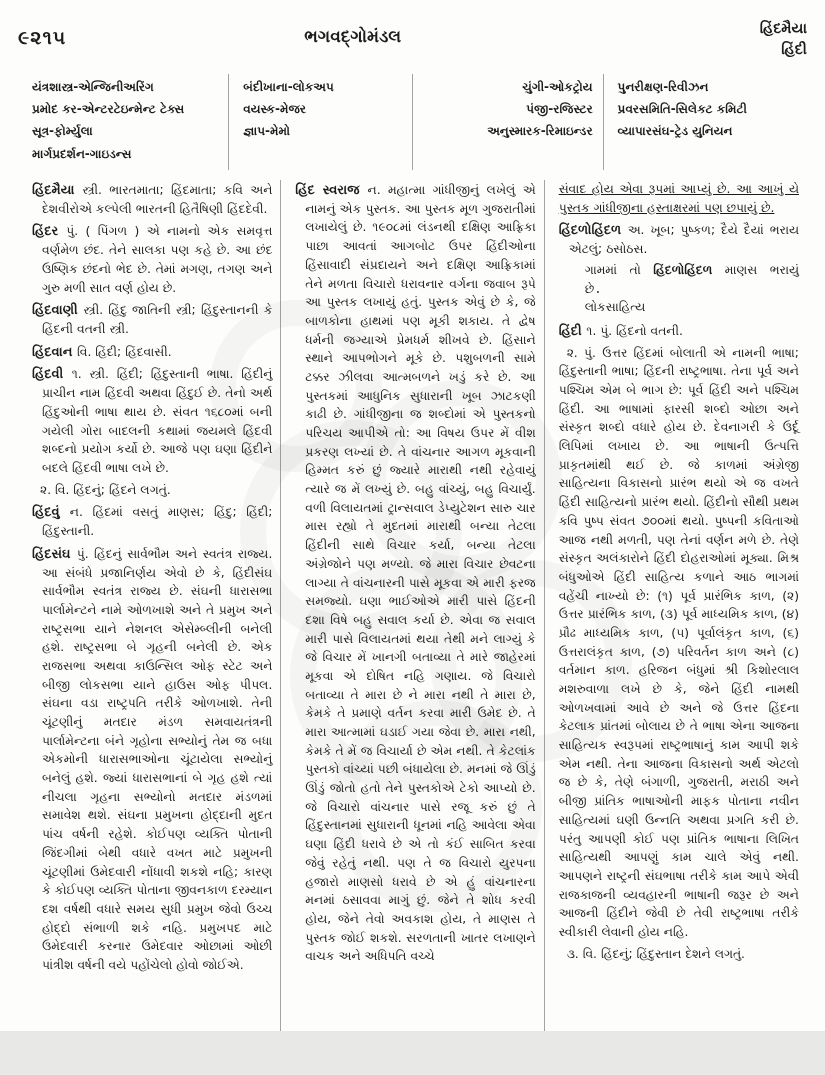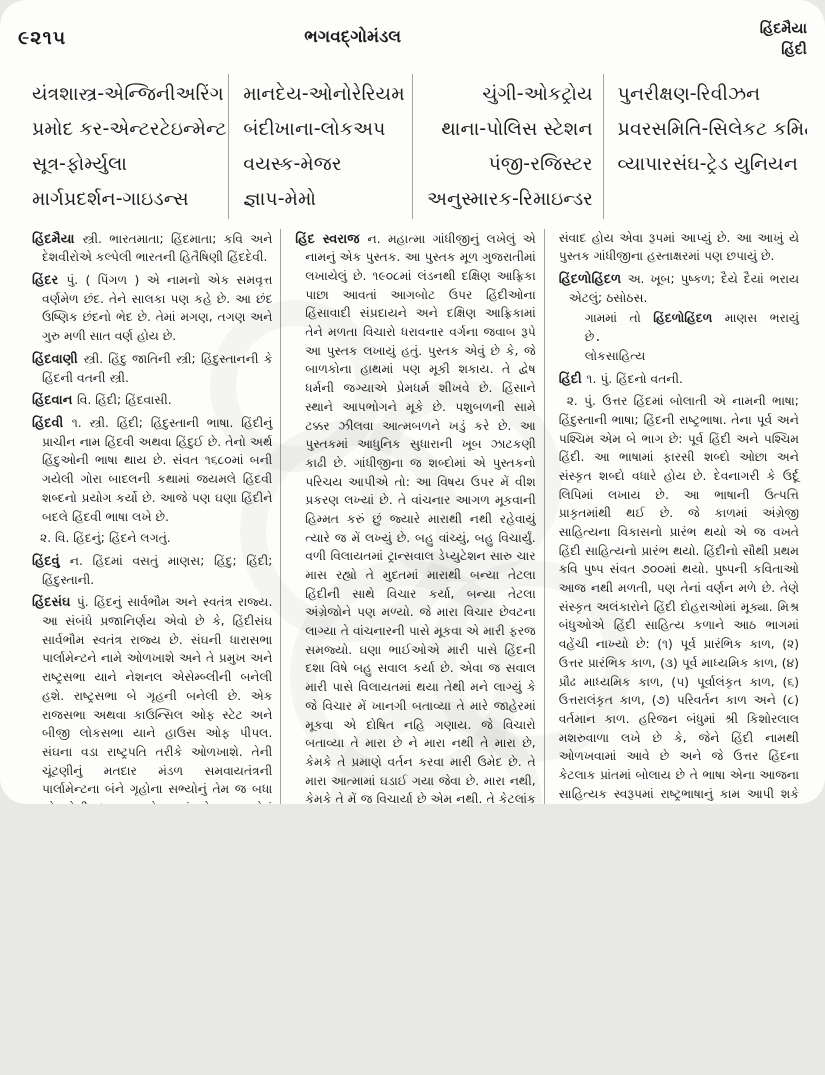--- a/index.html
+++ b/index.html
@@ -1,26 +1,25 @@
 <!DOCTYPE html>
 <html lang="gu"><head>
 <meta charset="utf-8">
 <style>
   html,body{margin:0;padding:0;background:#e8e8e6;}
   .page{
     position:relative;
-    width:825px;height:804px;
+    width:825px;height:1031px;
     margin:0 auto;
     background:#fdfdfb;
     color:#1c1c1c;
     font-family:"DejaVu Sans",sans-serif;
     overflow:hidden;
     box-sizing:border-box;
     padding:18px 18px 10px 18px;
-    border-radius:26px;
   }
   
   .watermark{position:absolute;inset:0;pointer-events:none;z-index:0;}
   .wm-ring{position:absolute;border-radius:50%;border:26px solid rgba(100,100,100,0.055);}
   .wm1{width:170px;height:170px;left:240px;top:420px;}
   .wm2{width:150px;height:150px;left:360px;top:380px;}
   .wm3{width:180px;height:180px;left:290px;top:560px;}
   .wm4{width:150px;height:150px;left:430px;top:560px;}
   .wm5{width:160px;height:160px;left:330px;top:700px;}
   .wm6{width:120px;height:120px;left:210px;top:300px;}
@@ -28,37 +27,37 @@
   .content{position:relative;z-index:1;}
 
   
   .hdr{display:flex;align-items:flex-start;justify-content:space-between;height:52px;}
   .hdr .pageno{font-size:19px;font-weight:bold;letter-spacing:1px;padding-top:8px;}
   .hdr .title{font-size:17px;font-weight:bold;padding-top:8px;transform:translateX(-14px);}
   .hdr .running{width:140px;text-align:right;font-weight:bold;font-size:14.5px;line-height:1.45;}
 
   
   .glossary{display:flex;margin:4px 0 10px 0;min-height:96px;}
-  .gloss-col{flex:1 1 25%;padding:2px 10px 2px 14px;font-size:19px;line-height:1.85;white-space:nowrap;overflow:hidden;}
+  .gloss-col{flex:1 1 25%;padding:2px 10px 2px 14px;font-size:12px;line-height:1.85;white-space:nowrap;overflow:hidden;font-weight:bold;}
   .gloss-col + .gloss-col{border-left:1px solid #55555588;}
   .gloss-col:nth-child(1){flex-basis:27%;}
   .gloss-col:nth-child(2){flex-basis:23%;}
   .gloss-col:nth-child(3){flex-basis:24%;text-align:right;}
   .gloss-col:nth-child(4){flex-basis:26%;}
 
   
   .body-cols{display:flex;height:900px;}
   .text-col{flex:1 1 33.33%;padding:0 8px 0 6px;overflow:hidden;
             font-size:12.3px;line-height:1.52;text-align:justify;}
   .text-col + .text-col{border-left:1px solid #55555588;}
   .text-col p{margin:0 0 3px 8px;}
   .entry{text-indent:-10px;padding-left:10px;}
   .entry b{font-size:13px;}
   .para{text-indent:8px;}
-  .para.noindent{text-indent:0;}
+  .para.noindent{text-indent:0;text-decoration:underline;}
   .quote{padding-left:26px;font-family:Liberation Mono, monospace;}
   .quote .source{display:block;text-align:left;padding-right:4px;}
 </style>
 </head>
 <body>
 
 <div class="page">
 
   <div class="watermark">
     <div class="wm-ring wm1"></div>
@@ -80,28 +79,26 @@
     </div>
 
     <div class="glossary">
         <div class="gloss-col">
           <div class="gloss-item">યંત્રશાસ્ત્ર-એન્જિનીઅરિંગ</div>
           <div class="gloss-item">પ્રમોદ કર-એન્ટરટેઇન્મેન્ટ ટેક્સ</div>
           <div class="gloss-item">સૂત્ર-ફોર્મ્યુલા</div>
           <div class="gloss-item">માર્ગપ્રદર્શન-ગાઇડન્સ</div>
         </div>
         <div class="gloss-col">
-          <div class="gloss-item">માનદેય-ઓનોરેરિયમ</div>
           <div class="gloss-item">બંદીખાના-લોકઅપ</div>
           <div class="gloss-item">વયસ્ક-મેજર</div>
           <div class="gloss-item">જ્ઞાપ-મેમો</div>
         </div>
         <div class="gloss-col">
           <div class="gloss-item">ચુંગી-ઓકટ્રોય</div>
-          <div class="gloss-item">થાના-પોલિસ સ્ટેશન</div>
           <div class="gloss-item">પંજી-રજિસ્ટર</div>
           <div class="gloss-item">અનુસ્મારક-રિમાઇન્ડર</div>
         </div>
         <div class="gloss-col">
           <div class="gloss-item">પુનરીક્ષણ-રિવીઝન</div>
           <div class="gloss-item">પ્રવરસમિતિ-સિલેકટ કમિટી</div>
           <div class="gloss-item">વ્યાપારસંઘ-ટ્રેડ યુનિયન</div>
         </div>
       </div>
 

